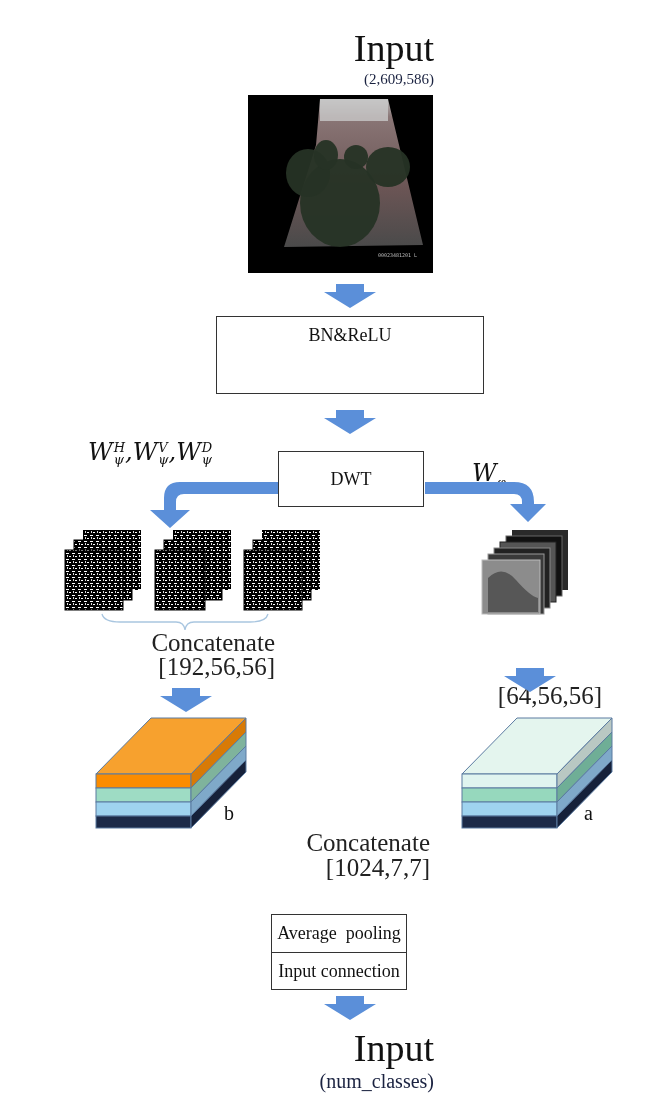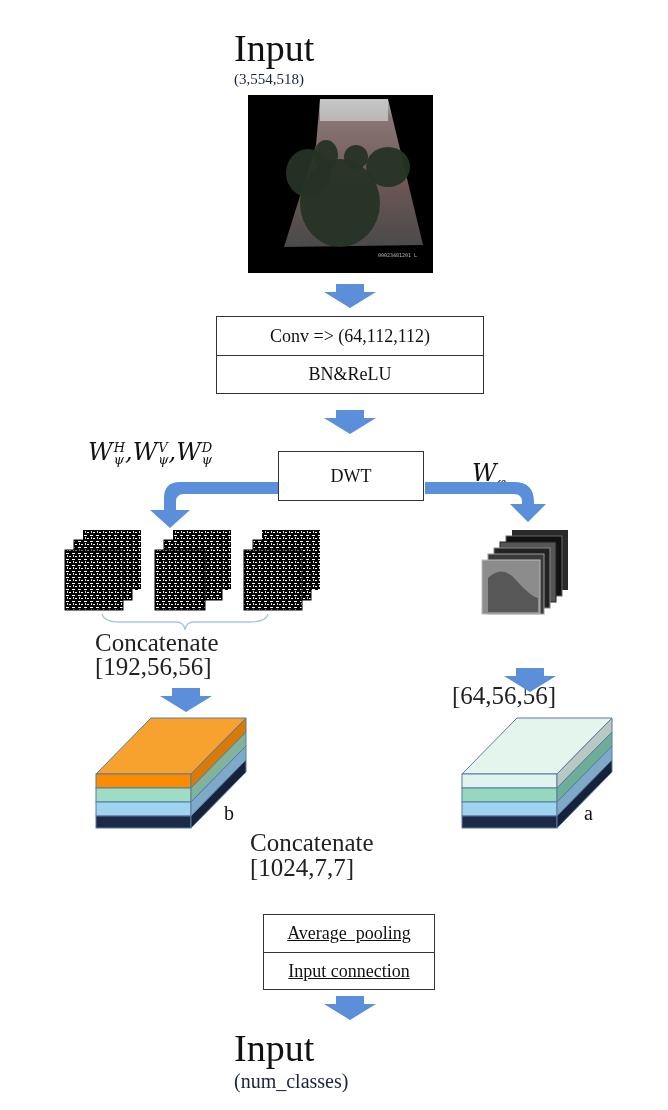--- a/index.html
+++ b/index.html
@@ -1,34 +1,34 @@
 <!DOCTYPE html>
 <html><head>
 <meta charset="utf-8">
 <style>
   html, body { margin:0; padding:0; background:#ffffff; }
   body { width:668px; height:1110px; position:relative; overflow:hidden;
          font-family:"Liberation Serif", "DejaVu Serif", serif; color:#111; }
   .abs { position:absolute; }
-  .center-text { text-align:left; }
+  .center-text { text-align:right; }
   .title-big { font-size:38px; line-height:40px; }
   .sub { font-size:15px; line-height:18px; color:#1a2240; }
   .lbl { font-size:25px; line-height:22px; color:#222; }
   .box { border:1.5px solid #333; background:#fff; box-sizing:border-box; }
   .box-row { display:flex; align-items:center; justify-content:center; font-size:18px; box-sizing:border-box; }
   .math { font-family:"DejaVu Serif", serif; font-style:italic; font-size:24px; }
   .math sub, .math sup { font-size:13px; font-style:italic; }
   .ssw { display:inline-flex; flex-direction:column; vertical-align:middle; line-height:12px; margin-left:1px; }
   svg { overflow:visible; }
 </style>
 </head>
 <body>
 
 <div class="abs center-text title-big" style="left:234px; top:28px; width:200px;">Input</div>
-<div class="abs center-text sub" style="left:234px; top:70px; width:200px;">(3,554,518)</div>
+<div class="abs center-text sub" style="left:234px; top:70px; width:200px;">(2,609,586)</div>
 
 <div class="abs" style="left:248px; top:95px; width:185px; height:178px; background:#000;">
   <svg width="185" height="178" viewBox="0 0 185 178">
     <defs>
       <linearGradient id="fan" x1="0" y1="0" x2="0" y2="1">
         <stop offset="0" stop-color="#b9b9b9"></stop>
         <stop offset="0.12" stop-color="#8a7676"></stop>
         <stop offset="0.6" stop-color="#6b5555"></stop>
         <stop offset="1" stop-color="#4a4a4a"></stop>
       </linearGradient>
@@ -42,21 +42,20 @@
     <ellipse cx="78" cy="60" rx="12" ry="15" fill="#263325" opacity="0.95"></ellipse>
     <text x="130" y="162" font-size="5" fill="#bbb" font-family="DejaVu Sans Mono, monospace">00023481201  L</text>
   </svg>
 </div>
 
 <svg class="abs" style="left:320px; top:284px;" width="60" height="24">
   <path d="M16,0 H44 V8 H56 L30,24 L4,8 H16 Z" fill="#5b8fd9"></path>
 </svg>
 
 <div class="abs box" style="left:216px; top:316px; width:268px; height:78px;">
-  <div class="box-row" style="height:39px; border-bottom:1.5px solid #333;">Conv =&gt; (64,112,112)</div>
   <div class="box-row" style="height:37px;">BN&amp;ReLU</div>
 </div>
 
 <svg class="abs" style="left:320px; top:410px;" width="60" height="24">
   <path d="M16,0 H44 V8 H56 L30,24 L4,8 H16 Z" fill="#5b8fd9"></path>
 </svg>
 
 <div class="abs math" style="left:88px; top:438px;">
   <span>W</span><span class="ssw">
       <sup>H</sup>
@@ -72,21 +71,21 @@
 
 <div class="abs math" style="left:472px; top:459px;">
   <span>W</span><sub>φ</sub>
 </div>
 
 <svg class="abs" style="left:0; top:0;" width="668" height="1110">
   <path d="M278,482 H180 Q164,482 164,498 V510 H150 L170,528 L190,510 H176 V502 Q176,494 184,494 H278 Z" fill="#5b8fd9"></path>
   <path d="M425,482 H514 Q534,482 534,502 V504 H546 L528,522 L510,504 H522 V502 Q522,494 514,494 H425 Z" fill="#5b8fd9"></path>
 </svg>
 
-<div class="abs box" style="left:278px; top:451px; width:146px; height:50px; display:flex; align-items:center; justify-content:center; font-size:18px;">DWT</div>
+<div class="abs box" style="left:278px; top:451px; width:146px; height:56px; display:flex; align-items:center; justify-content:center; font-size:18px;">DWT</div>
 
 <svg class="abs" style="left:60px; top:528px;" width="270" height="84">
   <defs>
     <pattern id="noise" width="6" height="6" patternUnits="userSpaceOnUse">
       <rect width="6" height="6" fill="#000"></rect>
       <rect x="0" y="1" width="3" height="1" fill="#fff"></rect>
       <rect x="3" y="4" width="2" height="1" fill="#fff"></rect>
       <rect x="1" y="3" width="1" height="2" fill="#ddd"></rect>
     </pattern>
   </defs>
@@ -155,21 +154,21 @@
   <polygon points="95,56 150,0 150,14 95,70" fill="#b9c8c3" stroke="#5a7aa0"></polygon>
   <polygon points="95,70 150,14 150,28 95,84" fill="#6fae96" stroke="#5a7aa0"></polygon>
   <polygon points="95,84 150,28 150,42 95,98" fill="#7fa9c9" stroke="#5a7aa0"></polygon>
   <polygon points="95,98 150,42 150,54 95,110" fill="#16213a" stroke="#5a7aa0"></polygon>
 </svg>
 <div class="abs" style="left:584px; top:802px; font-size:20px;">a</div>
 
 <div class="abs center-text lbl" style="left:250px; top:832px; width:180px;">Concatenate</div>
 <div class="abs center-text lbl" style="left:250px; top:857px; width:180px;">[1024,7,7]</div>
 
-<div class="abs box" style="left:263px; top:914px; width:172px; height:76px;text-decoration:underline;">
+<div class="abs box" style="left:271px; top:914px; width:136px; height:76px;">
   <div class="box-row" style="height:38px; border-bottom:1.5px solid #333; white-space:pre;">Average  pooling</div>
   <div class="box-row" style="height:36px;">Input connection</div>
 </div>
 
 <svg class="abs" style="left:320px; top:996px;" width="60" height="24">
   <path d="M16,0 H44 V8 H56 L30,24 L4,8 H16 Z" fill="#5b8fd9"></path>
 </svg>
 
 <div class="abs center-text title-big" style="left:234px; top:1028px; width:200px;">Input</div>
 <div class="abs center-text sub" style="left:234px; top:1072px; width:200px; font-size:20px;">(num_classes)</div>

